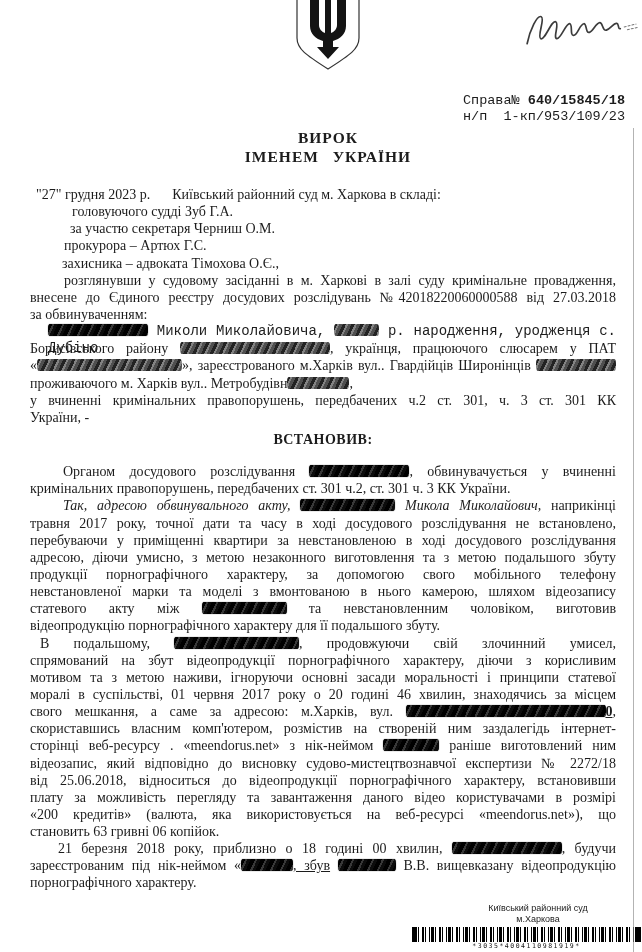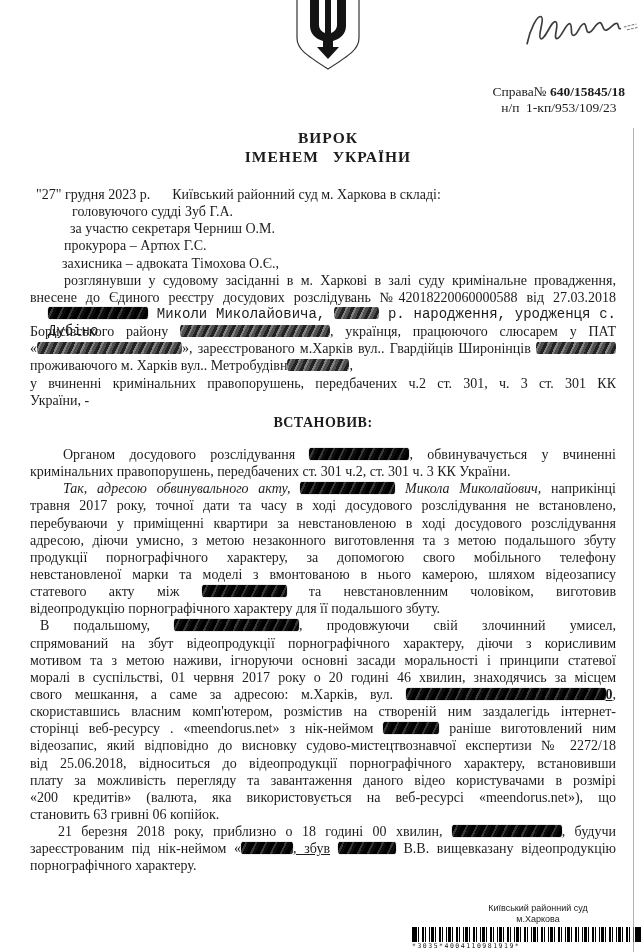--- a/index.html
+++ b/index.html
@@ -3,21 +3,21 @@
 <meta charset="utf-8">
 <style>
   html,body{margin:0;padding:0;background:#e8e8e8;}
   .page{
     position:relative;width:642px;height:952px;background:#ffffff;
     font-family:"Liberation Serif", serif;color:#1c1c1c;overflow:hidden;
     margin:0 auto;
   }
   .emblem{position:absolute;left:294px;top:-2px;width:68px;height:74px;}
   .signature{position:absolute;left:520px;top:2px;width:122px;height:48px;}
-  .case-block{position:absolute;right:17px;top:84px;text-align:center;font-size:13.5px;line-height:16px;white-space:pre;}
+  .case-block{position:absolute;right:17px;top:93px;text-align:left;font-size:13.5px;line-height:16px;white-space:pre;font-family:Liberation Mono, monospace;}
   .case-block .num{font-weight:bold;}
   .title-block{position:absolute;left:0;top:128px;width:656px;text-align:center;font-weight:bold;font-size:15.5px;line-height:19px;letter-spacing:1px;}
   .title-block .t2{word-spacing:9px;}
   .docbody{position:absolute;left:30px;top:186px;width:586px;font-size:14px;}
   .bl{height:17.15px;line-height:17px;white-space:nowrap;}
   .bl.just{white-space:normal;text-align:justify;text-align-last:justify;}
   .bl.ctr{text-align:center;text-align-last:center;font-weight:bold;letter-spacing:.5px;}
   .b{font-weight:bold;}
   .it{font-style:italic;}
   .un{text-decoration:underline;}
@@ -33,21 +33,21 @@
     background-image:repeating-linear-gradient(115deg, rgba(25,25,25,.9) 0 3px, rgba(135,135,135,.65) 3px 5px, rgba(75,75,75,.9) 5px 8px);
     box-shadow:none;
   }
   .footer-court{position:absolute;left:438px;top:903px;width:200px;text-align:center;
     font-family:Liberation Sans, sans-serif;font-size:9px;line-height:11px;color:#222;}
   .barcode{
     position:absolute;left:412px;top:927px;width:229px;height:15px;background:#fff;
     background-image:repeating-linear-gradient(90deg,#000 0 1px,#fff 1px 2px,#000 2px 5px,#fff 5px 6px,#000 6px 7px,#fff 7px 10px,#000 10px 12px,#fff 12px 13px,#000 13px 14px,#fff 14px 17px);
     box-shadow:inset 3px 0 0 #000, inset -4px 0 0 #000;
   }
-  .barcode-digits{position:absolute;left:412px;top:942px;width:229px;
+  .barcode-digits{position:absolute;left:412px;top:942px;width:229px;text-align:center;
     font-family:"DejaVu Sans Mono",monospace;font-size:6.5px;letter-spacing:1.5px;color:#111;}
   .scan-line{position:absolute;left:633px;top:128px;width:1px;height:824px;background:#8a8a8a;opacity:.65;}
 </style>
 </head>
 <body>
 
 <div class="page">
 
   <svg class="emblem" viewBox="0 0 68 74" xmlns="http://www.w3.org/2000/svg">
     <path d="M3 1 H65 V40 C65 51 56 57 34 71 C12 57 3 51 3 40 Z" fill="none" stroke="#333" stroke-width="1.2"></path>
@@ -69,20 +69,21 @@
   </div>
 
   <div class="docbody" id="docbody">
       <div class="bl" style="padding-left: 6px;"><span>"27" грудня 2023 р.</span><span class="sp" style="width: 22px;"></span><span>Київський районний суд м. Харкова в складі:</span></div>
       <div class="bl" style="padding-left: 42px;"><span>головуючого судді Зуб Г.А.</span></div>
       <div class="bl" style="padding-left: 40px;"><span>за участю секретаря Черниш О.М.</span></div>
       <div class="bl" style="padding-left: 34px;"><span>прокурора – Артюх Г.С.</span></div>
       <div class="bl" style="padding-left: 32px;"><span>захисника – адвоката Тімохова О.Є.,</span></div>
       <div class="bl just" style="padding-left: 34px;"><span>розглянувши у судовому засіданні в м. Харкові в залі суду кримінальне провадження,</span></div>
       <div class="bl just"><span>внесене до Єдиного реєстру досудових розслідувань №42018220060000588 від 27.03.2018</span></div>
+      <div class="bl"><span>за обвинуваченням:</span></div>
       <div class="bl just" style="padding-left: 18px; font-family: Liberation Mono, monospace;"><span class="red" style="width: 100px;"></span><span> Миколи Миколайовича, </span><span class="red gr" style="width: 45px;"></span><span> р. народження, уродженця с. Дубіно</span></div>
       <div class="bl just"><span>Борисівського району </span><span class="red gr" style="width: 150px;"></span><span>, українця, працюючого слюсарем у ПАТ</span></div>
       <div class="bl just"><span>«</span><span class="red gr" style="width: 145px;"></span><span>», зареєстрованого м.Харків вул.. Гвардійців Широнінців </span><span class="red gr" style="width: 80px;"></span></div>
       <div class="bl"><span>проживаючого м. Харків вул.. Метробудівн</span><span class="red gr" style="width: 62px;"></span><span>,</span></div>
       <div class="bl just"><span>у вчиненні кримінальних правопорушень, передбачених ч.2 ст. 301, ч. 3 ст. 301 КК</span></div>
       <div class="bl"><span>України, -</span></div>
       <div class="bl ctr" style="margin-top: 5px;"><span class="b">ВСТАНОВИВ:</span></div>
       <div class="bl just" style="padding-left: 33px; margin-top: 15px;"><span>Органом досудового розслідування </span><span class="red" style="width: 100px;"></span><span>, обвинувачується у вчиненні</span></div>
       <div class="bl"><span>кримінальних правопорушень, передбачених ст. 301 ч.2, ст. 301 ч. 3 КК України.</span></div>
       <div class="bl just" style="padding-left: 33px;"><span class="it">Так, адресою обвинувального акту, </span><span class="red" style="width: 95px;"></span><span class="it"> Микола Миколайович,</span><span> наприкінці</span></div>

